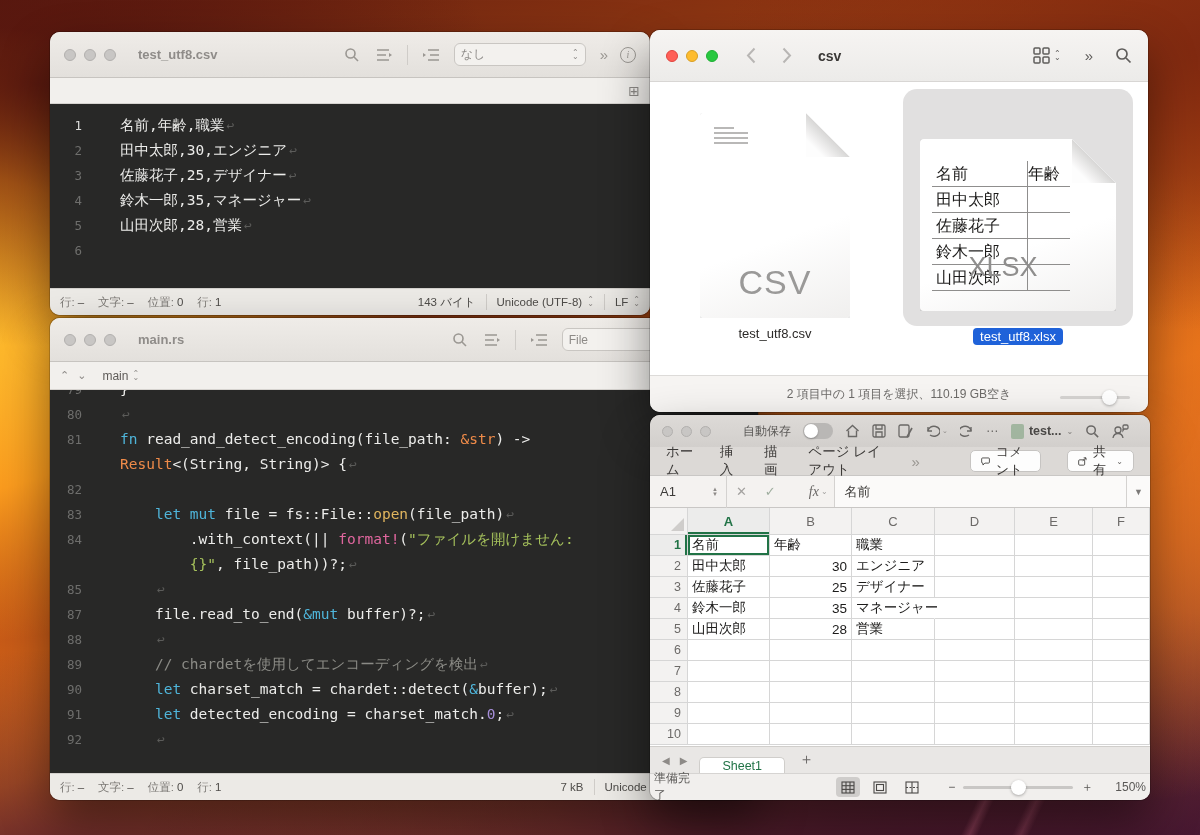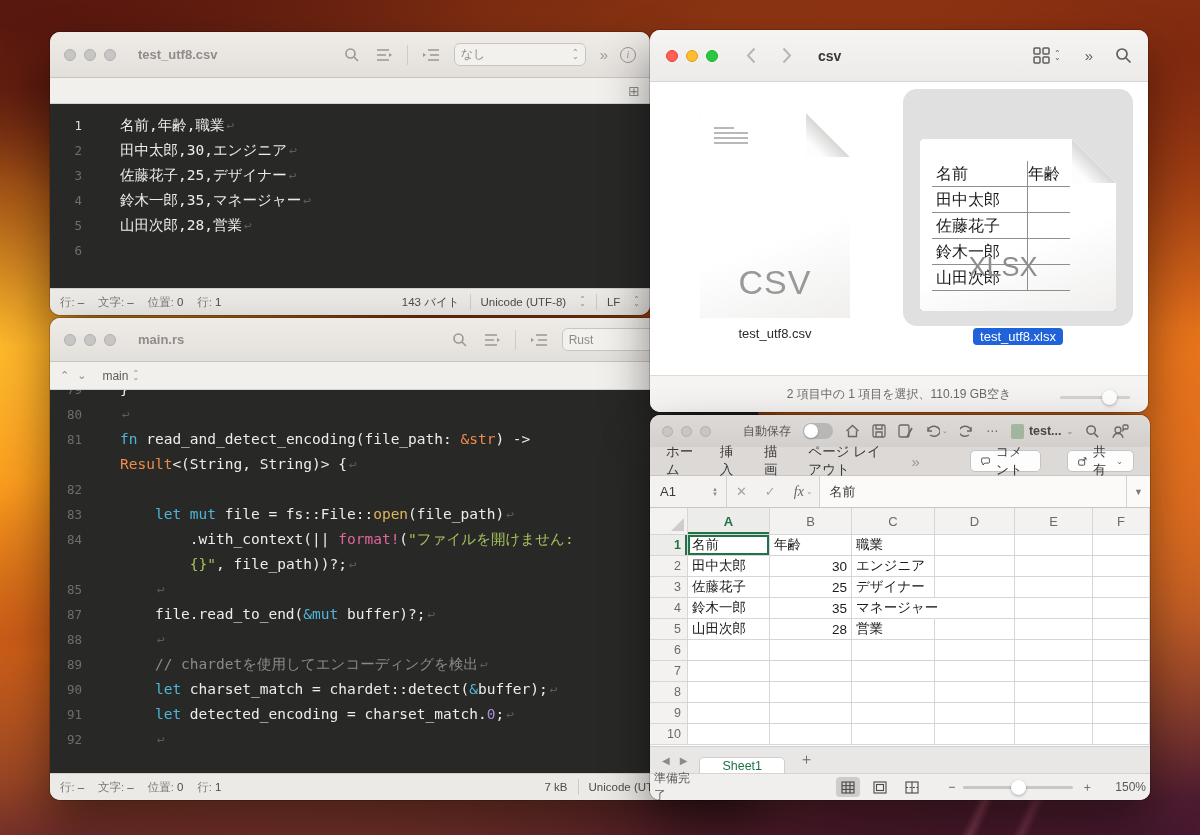--- a/index.html
+++ b/index.html
@@ -46,21 +46,21 @@
   .cl .code{margin-left:38px;}
   .c-plain{color:#ececea;} .c-kw{color:#4fb5da;} .c-type{color:#ef8b49;} .c-fn{color:#e0b55e;}
   .c-macro{color:#e0669e;} .c-string{color:#a6c25c;} .c-comment{color:#8b8b86;} .c-value{color:#a78fd9;}
   .ret{color:#5c5c5a; margin-left:2px; font-size:13px;}
   #e2-code .cl.first-clip{margin-top:-15px;}
   .ce-status{height:27px;background:#eceae6;border-top:1px solid #d3d0cc;display:flex;align-items:center;
     font-size:11.5px;color:#7c7975;padding:0 10px;gap:14px;position:absolute;left:0;right:0;bottom:0;}
   .st-item b{font-weight:400;color:#4e4c49;margin-left:3px;}
   .st-right{margin-left:auto;display:flex;align-items:center;gap:10px;}
   .st-sep{width:1px;height:16px;background:#cfccc8;}
-  .st-dd{display:flex;align-items:center;gap:13px;color:#4e4c49;}
+  .st-dd{display:flex;align-items:center;gap:5px;color:#4e4c49;}
   .updn{display:inline-flex;flex-direction:column;line-height:4px;color:#8d8a87;font-size:8px;}
 
   
   #finder{background:#fff;}
   .fi-toolbar{height:52px;background:linear-gradient(#f6f4f2,#ecebe9);border-bottom:1px solid #d8d6d4;
     display:flex;align-items:center;padding:0 16px;}
   .fi-nav{display:flex;gap:26px;margin-left:28px;color:#b8b6b4;font-size:17px;}
   .fi-title{margin-left:26px;font-size:14px;font-weight:700;color:#3a3836;}
   .fi-right{margin-left:auto;display:flex;align-items:center;gap:24px;color:#5f5d5b;}
   .fi-body{position:absolute;top:53px;left:0;right:0;bottom:37px;background:#fff;}
@@ -100,21 +100,21 @@
   .xl-ribbon .more{color:#9a9792;}
   .rb-btn{height:22px;background:#fdfdfd;border:1px solid #c6c4c2;border-radius:5px;display:flex;align-items:center;gap:6px;
     padding:0 10px;font-size:13px;color:#3c3a38;}
   .rb-spacer{flex:1;}
   .xl-formula{height:33px;background:#f4f2f0;border-top:1px solid #c9c7c5;border-bottom:1px solid #c9c7c5;
     display:flex;align-items:center;font-size:13px;color:#3c3a38;}
   .namebox{width:62px;padding-left:10px;}
   .fx-steppers{display:flex;flex-direction:column;font-size:6px;color:#8d8a87;line-height:5px;margin-right:8px;}
   .f-sep{width:1px;height:33px;background:#d4d2d0;}
   .f-ic{margin:0 9px;color:#a3a19f;font-size:13px;}
-  .fx{font-family:"Liberation Serif",serif;font-style:italic;font-size:14px;color:#6a6866;margin:0 2px 0 9px;}
+  .fx{font-family:"Liberation Serif",serif;font-style:italic;font-size:14px;color:#6a6866;margin:0 2px 0 24px;}
   .fx-chev{font-size:8px;color:#a3a19f;margin-right:6px;}
   .f-value{padding-left:10px;flex:1;background:#fbfaf9;height:100%;display:flex;align-items:center;border-left:1px solid #d4d2d0;}
   .f-dd{width:24px;height:100%;display:flex;align-items:center;justify-content:center;color:#7c7a78;font-size:9px;border-left:1px solid #d4d2d0;background:#fbfaf9;}
   .xl-grid{position:relative;background:#fff;}
   .g-row{display:flex;}
   .g-hcell,.g-rh,.g-cell{border-right:1px solid #d6d6d6;border-bottom:1px solid #d6d6d6;flex:none;overflow:visible;}
   .g-hcell{height:27px;background:#f3f2f1;color:#6c6a68;font-size:13px;display:flex;align-items:center;justify-content:center;}
   .g-hcell.corner{width:38px;background:#f3f2f1;position:relative;}
   .g-hcell.corner:after{content:"";position:absolute;right:3px;bottom:3px;border-left:13px solid transparent;border-bottom:13px solid #cfcdcb;}
   .g-hcell.selcol{color:#217346;font-weight:700;box-shadow:inset 0 -2px 0 #217346;background:#ececeb;}
@@ -253,21 +253,21 @@
       <span class="tb-sep"></span>
       <span class="tool-ic">
         <svg width="18" height="14" viewBox="0 0 18 14" stroke="#9a9792" stroke-width="1.5">
             <path d="M1 5l3 2-3 2z" fill="#9a9792" stroke="none"></path>
             <line x1="6" y1="2" x2="17" y2="2"></line>
             <line x1="8" y1="7" x2="17" y2="7"></line>
             <line x1="6" y1="12" x2="17" y2="12"></line>
           </svg>
         </span>
       <span class="ce-dd">
-        <span>Rust</span>
+        <span>File</span>
         <span class="updn">
             <span>⌃</span>
             <span>⌄</span>
           </span>
       </span>
       <span class="chev2">»</span>
       <span class="info-ic">i</span>
     </div>
   </div>
   <div class="ce-subbar" style="height:28px;">

